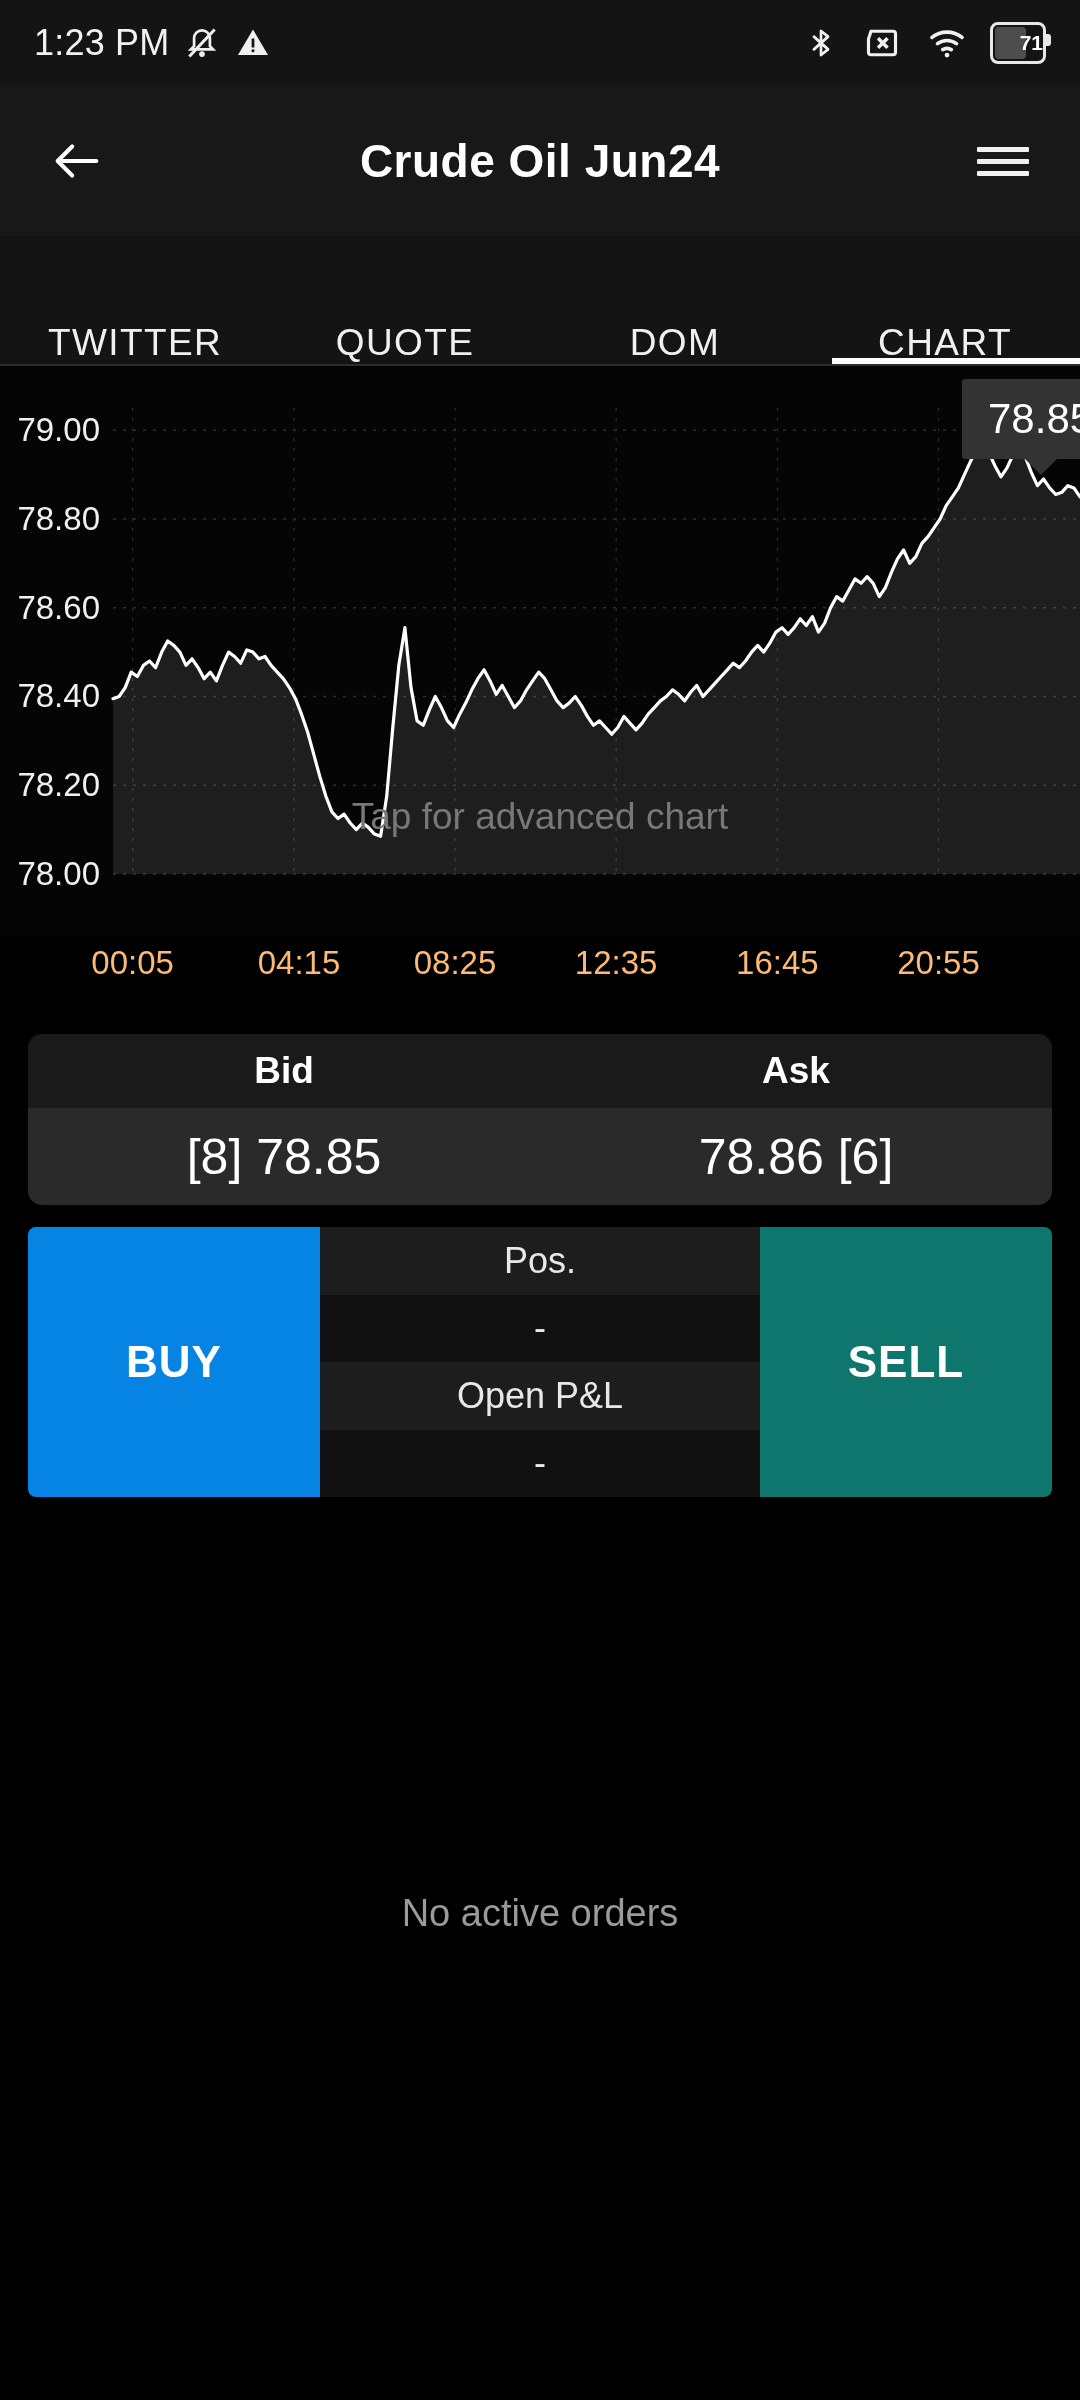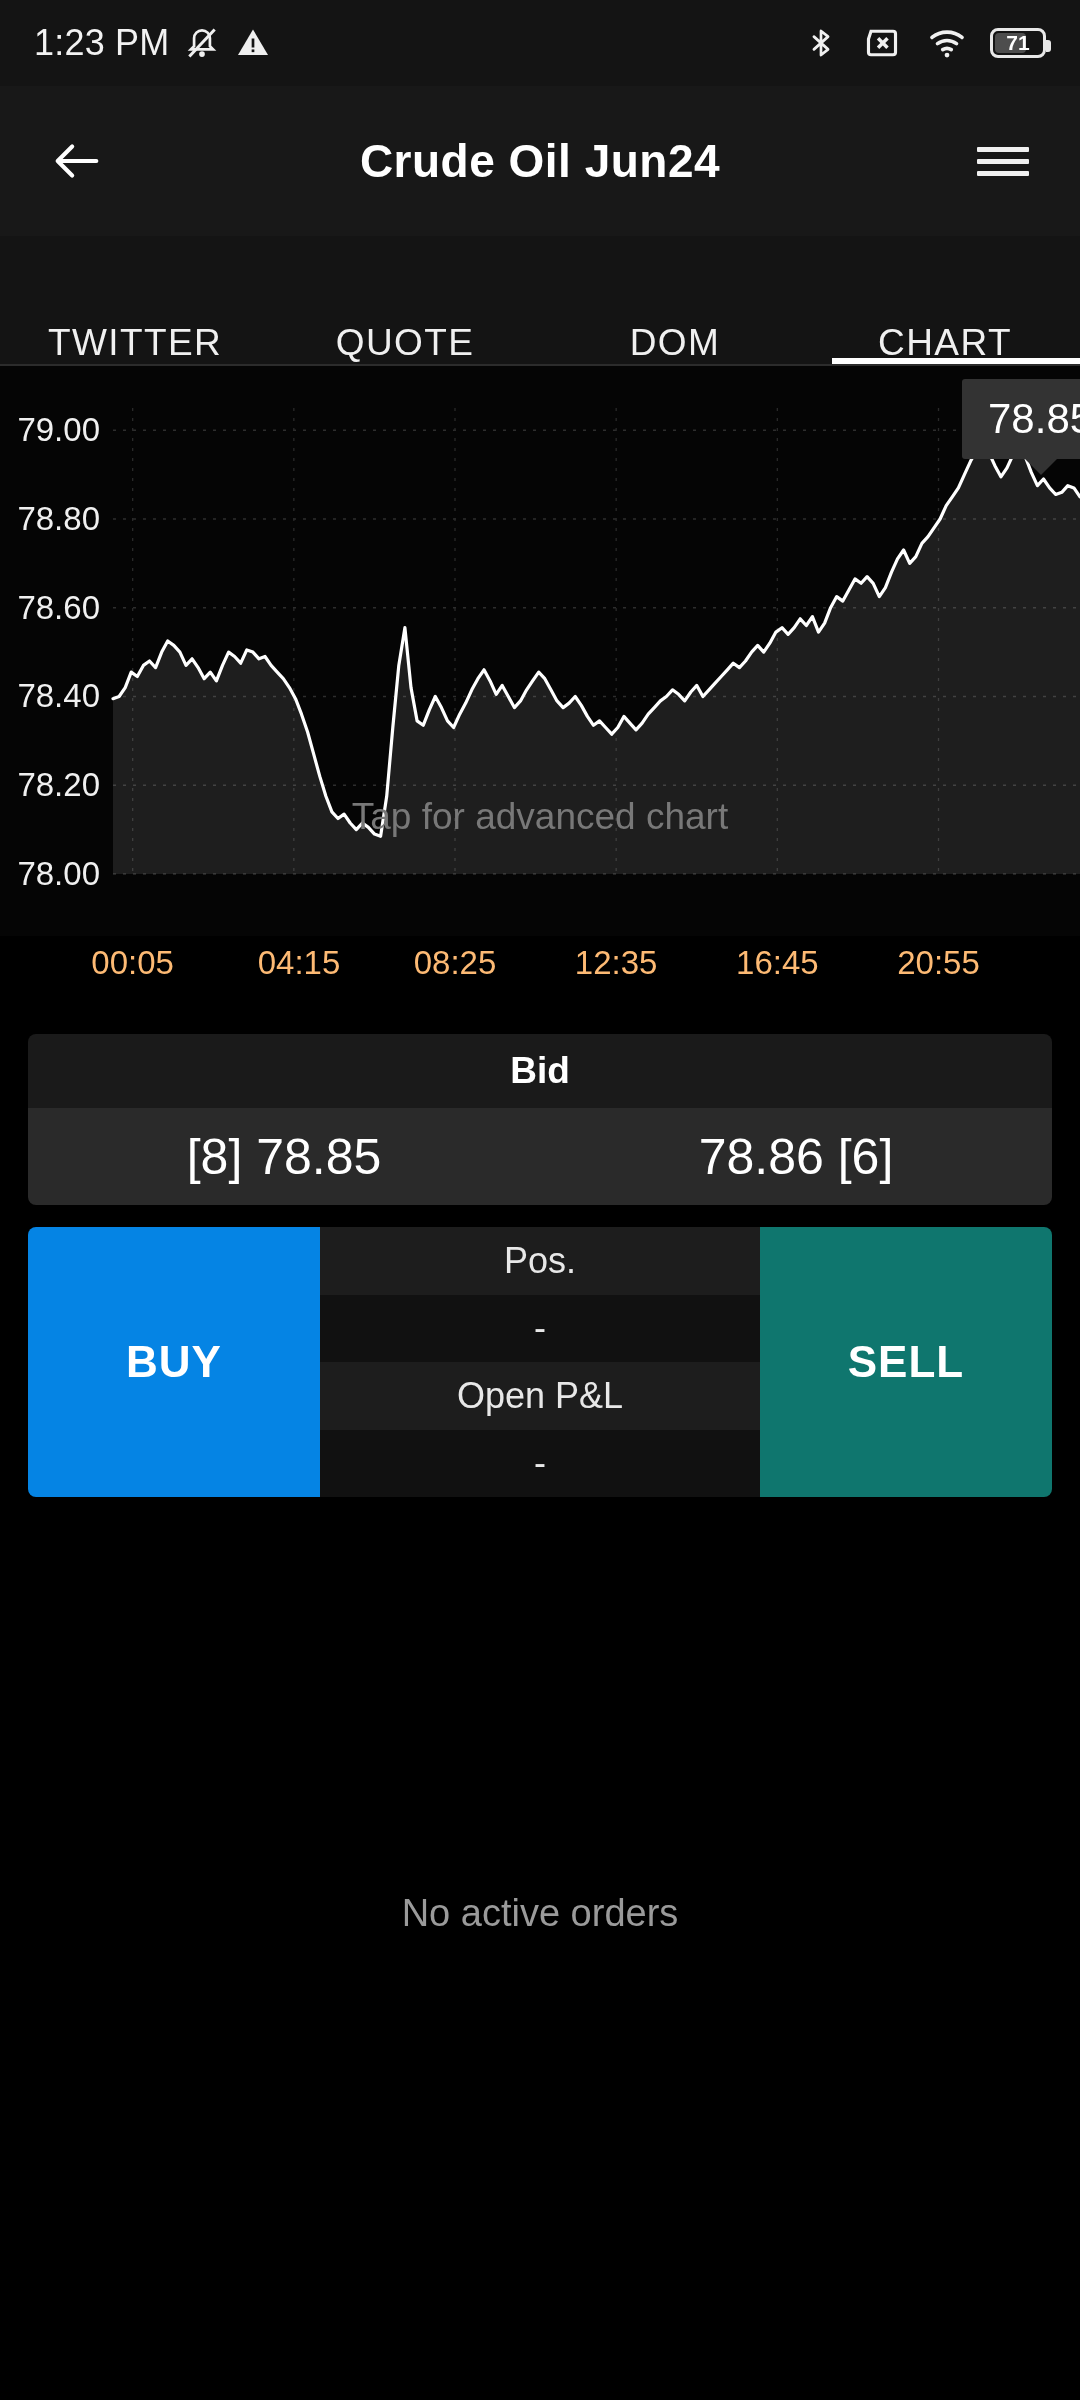--- a/index.html
+++ b/index.html
@@ -6,22 +6,22 @@
   html,body { width:1080px; height:2400px; background:#000; overflow:hidden; }
   body { font-family:"Liberation Sans", sans-serif; color:#fff; }
 
   
   .statusbar { height:86px; background:#141414; display:flex; align-items:center;
                padding:0 34px; position:relative; }
   .sb-left { display:flex; align-items:center; gap:14px; }
   .sb-time { font-size:36px; color:#f2f2f2; letter-spacing:.2px; }
   .sb-right { position:absolute; right:34px; top:0; height:86px;
               display:flex; align-items:center; gap:22px; }
-  .batt { width:56px; height:30px; border:3px solid #e8e8e8; border-radius:8px;
-          display:flex; align-items:center; justify-content:center; position:relative; }
+  .batt { width:56px; height:42px; border:3px solid #e8e8e8; border-radius:8px;
+          display:flex; align-items:center; justify-content:flex-end; position:relative; }
   .batt::after { content:""; position:absolute; right:-8px; top:9px; width:5px; height:12px;
                  background:#e8e8e8; border-radius:0 3px 3px 0; }
   .batt-fill { position:absolute; left:2px; top:2px; bottom:2px; width:62%;
                background:#4d4d4d; border-radius:4px; }
   .batt-txt { font-size:21px; color:#fff; position:relative; z-index:2; font-weight:bold; }
 
   
   .appbar { height:150px; background:#181818; display:flex; align-items:center;
             padding:0 34px; position:relative; }
   .appbar-title { position:absolute; left:0; right:0; text-align:center;
@@ -50,21 +50,21 @@
   .xaxis { height:82px; background:#000; position:relative; }
   .xaxis span { position:absolute; font-size:33px; color:#fdba74; transform:translateX(-50%);
                 top:8px; }
   .tooltip { position:absolute; background:#333; color:#fff; font-size:42px;
              padding:16px 26px; border-radius:3px; }
   .tooltip::after { content:""; position:absolute; left:50%; bottom:-16px; margin-left:-16px;
                     border-left:16px solid transparent; border-right:16px solid transparent;
                     border-top:16px solid #333; }
 
   
-  .quote { margin:16px 28px 0; border-radius:8px; overflow:hidden; }
+  .quote { margin:16px 28px 0; border-radius:14px; overflow:hidden; }
   .quote-head { display:flex; background:#1a1a1a; }
   .quote-head div { flex:1; text-align:center; font-size:37px; font-weight:bold;
                     color:#fff; padding:16px 0; }
   .quote-vals { display:flex; background:#2a2a2a; }
   .quote-vals div { flex:1; text-align:center; font-size:50px; color:#fff; padding:20px 0 19px; }
   .qv-bid { padding-left:28px; }
   .qv-ask { padding-right:28px; }
 
   
   .trade { margin:22px 28px 0; display:flex; height:270px; }
@@ -182,20 +182,21 @@
     <span style="left: 299px;">04:15</span>
     <span style="left: 455.003px;">08:25</span>
     <span style="left: 616.17px;">12:35</span>
     <span style="left: 777.337px;">16:45</span>
     <span style="left: 938.503px;">20:55</span>
   </div>
 
 <div class="quote">
   <div class="quote-head">
     <div>Bid</div>
+    <div>Ask</div>
   </div>
   <div class="quote-vals">
     <div class="qv-bid">[8] 78.85</div>
     <div class="qv-ask">78.86 [6]</div>
   </div>
 </div>
 
 <div class="trade">
   <div class="btn-buy">BUY</div>
   <div class="posinfo">

